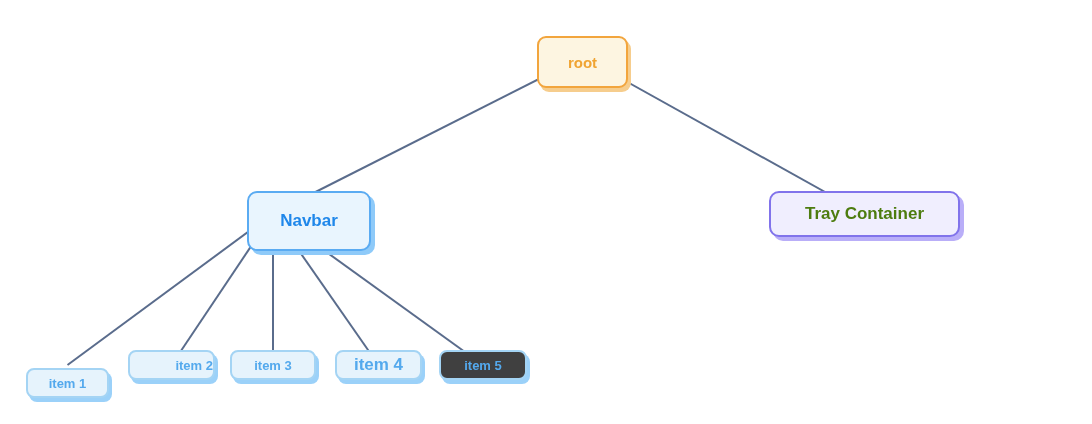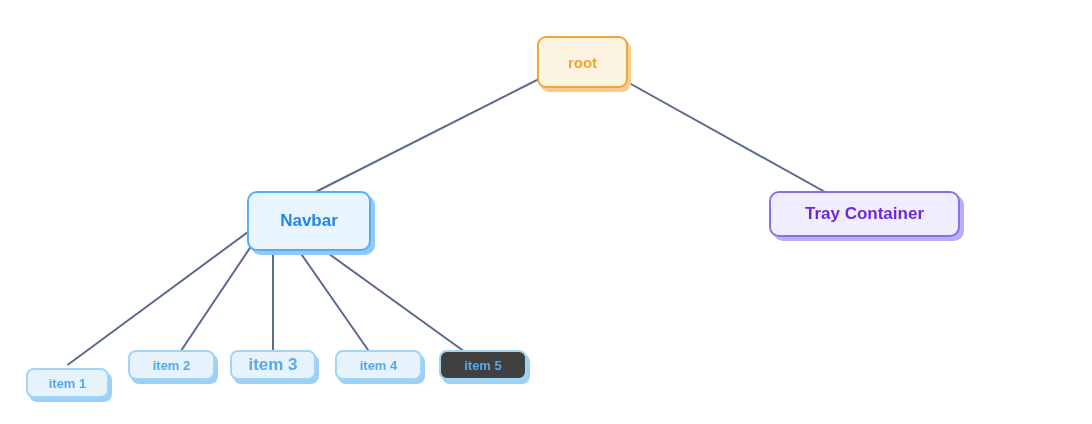--- a/index.html
+++ b/index.html
@@ -58,32 +58,32 @@
       <line x1="273" y1="213.5" x2="378.5" y2="365" stroke="#5a6c8c" stroke-width="2"></line>
       <line x1="273" y1="213.5" x2="483" y2="365" stroke="#5a6c8c" stroke-width="2"></line>
     </svg>
   <div class="nodes-layer">
       <div class="node" style="left: 537px; top: 36px; width: 91px; height: 52px; background: rgb(253, 245, 225); border: 2px solid rgb(242, 165, 61); color: rgb(240, 164, 51); border-radius: 9px; font-size: 15px; box-shadow: rgb(246, 205, 141) 3px 4px 0px;">
         <span>root</span>
       </div>
       <div class="node" style="left: 211px; top: 191px; width: 124px; height: 60px; background: rgb(233, 245, 254); border: 2px solid rgb(90, 171, 242); color: rgb(31, 135, 234); border-radius: 10px; font-size: 17px; box-shadow: rgb(142, 202, 249) 4px 4px 0px; margin-left: 36px;">
         <span>Navbar</span>
       </div>
-      <div class="node" style="left: 769px; top: 191px; width: 191px; height: 46px; background: rgb(240, 238, 254); border: 2px solid rgb(129, 115, 235); color: #6d28d9; border-radius: 10px; font-size: 17px; box-shadow: rgb(185, 174, 248) 4px 4px 0px;">
+      <div class="node" style="left: 769px; top: 191px; width: 191px; height: 46px; background: rgb(240, 238, 254); border: 2px solid rgb(129, 115, 235); color: #4d7c0f; border-radius: 10px; font-size: 17px; box-shadow: rgb(185, 174, 248) 4px 4px 0px;">
         <span>Tray Container</span>
       </div>
       <div class="node" style="left: 26px; top: 368px; width: 83px; height: 30px; background: rgb(230, 243, 252); border: 2px solid rgb(164, 212, 244); color: rgb(84, 169, 237); border-radius: 8px; font-size: 13px; box-shadow: rgb(155, 209, 249) 3px 4px 0px;">
         <span>item 1</span>
       </div>
-      <div class="node" style="left: 128px; top: 350px; width: 87px; height: 30px; background: rgb(230, 243, 252); border: 2px solid rgb(164, 212, 244); color: rgb(84, 169, 237); border-radius: 8px; font-size: 13px; box-shadow: rgb(155, 209, 249) 3px 4px 0px;">
+      <div class="node" style="left: 128px; top: 350px; width: 87px; height: 30px; background: rgb(230, 243, 252); border: 2px solid rgb(164, 212, 244); color: rgb(84, 169, 237); border-radius: 8px; font-size: 13px; box-shadow: rgb(155, 209, 249) 3px 4px 0px; justify-content: flex-end;">
         <span>item 2</span>
       </div>
-      <div class="node" style="left: 230px; top: 350px; width: 86px; height: 30px; background: rgb(230, 243, 252); border: 2px solid rgb(164, 212, 244); color: rgb(84, 169, 237); border-radius: 8px; font-size: 17px; box-shadow: rgb(155, 209, 249) 3px 4px 0px;">
+      <div class="node" style="left: 230px; top: 350px; width: 86px; height: 30px; background: rgb(230, 243, 252); border: 2px solid rgb(164, 212, 244); color: rgb(84, 169, 237); border-radius: 8px; font-size: 13px; box-shadow: rgb(155, 209, 249) 3px 4px 0px;">
         <span>item 3</span>
       </div>
-      <div class="node" style="left: 335px; top: 350px; width: 87px; height: 30px; background: rgb(230, 243, 252); border: 2px solid rgb(164, 212, 244); color: rgb(84, 169, 237); border-radius: 8px; font-size: 13px; box-shadow: rgb(155, 209, 249) 3px 4px 0px;">
+      <div class="node" style="left: 335px; top: 350px; width: 87px; height: 30px; background: rgb(230, 243, 252); border: 2px solid rgb(164, 212, 244); color: rgb(84, 169, 237); border-radius: 8px; font-size: 17px; box-shadow: rgb(155, 209, 249) 3px 4px 0px;">
         <span>item 4</span>
       </div>
       <div class="node" style="left: 439px; top: 350px; width: 88px; height: 30px; background: #404040; border: 2px solid rgb(164, 212, 244); color: rgb(84, 169, 237); border-radius: 8px; font-size: 13px; box-shadow: rgb(155, 209, 249) 3px 4px 0px;">
         <span>item 5</span>
       </div>
     </div>
 </div>
 
 </body></html>

